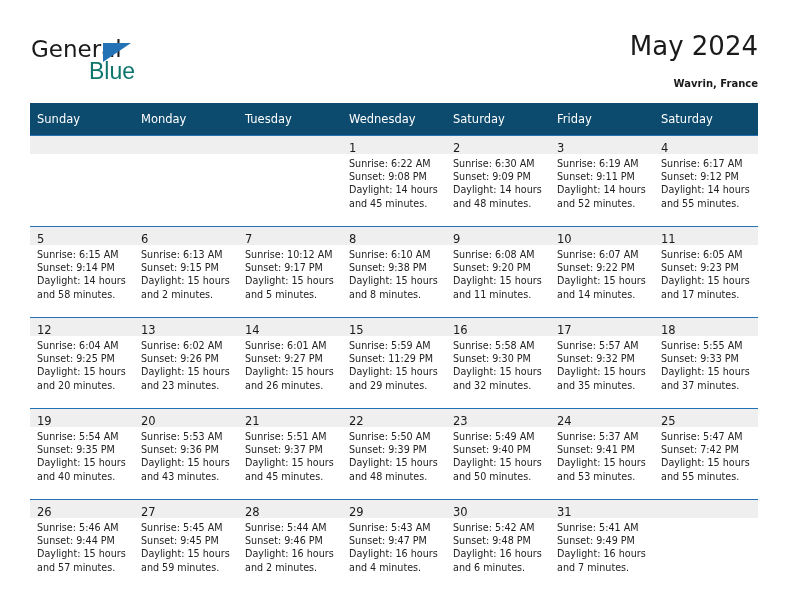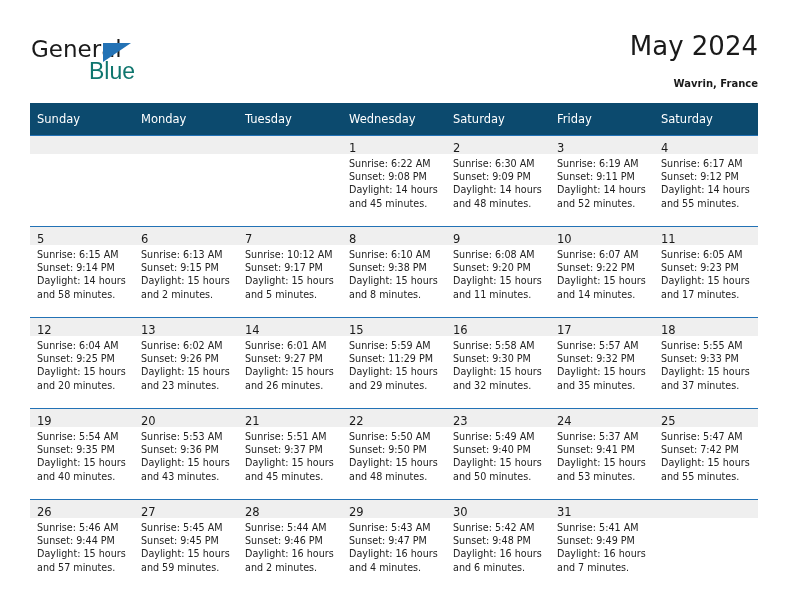--- a/index.html
+++ b/index.html
@@ -387,21 +387,21 @@
                 <div>Sunrise: 5:51 AM</div>
                 <div>Sunset: 9:37 PM</div>
                 <div>Daylight: 15 hours</div>
                 <div>and 45 minutes.</div>
               </div>
             </td>
             <td>
               <div class="daynum-strip"><span class="daynum">22</span></div>
               <div class="cell-body">
                 <div>Sunrise: 5:50 AM</div>
-                <div>Sunset: 9:50 PM</div>
+                <div>Sunset: 9:39 PM</div>
                 <div>Daylight: 15 hours</div>
                 <div>and 48 minutes.</div>
               </div>
             </td>
             <td>
               <div class="daynum-strip"><span class="daynum">23</span></div>
               <div class="cell-body">
                 <div>Sunrise: 5:49 AM</div>
                 <div>Sunset: 9:40 PM</div>
                 <div>Daylight: 15 hours</div>

